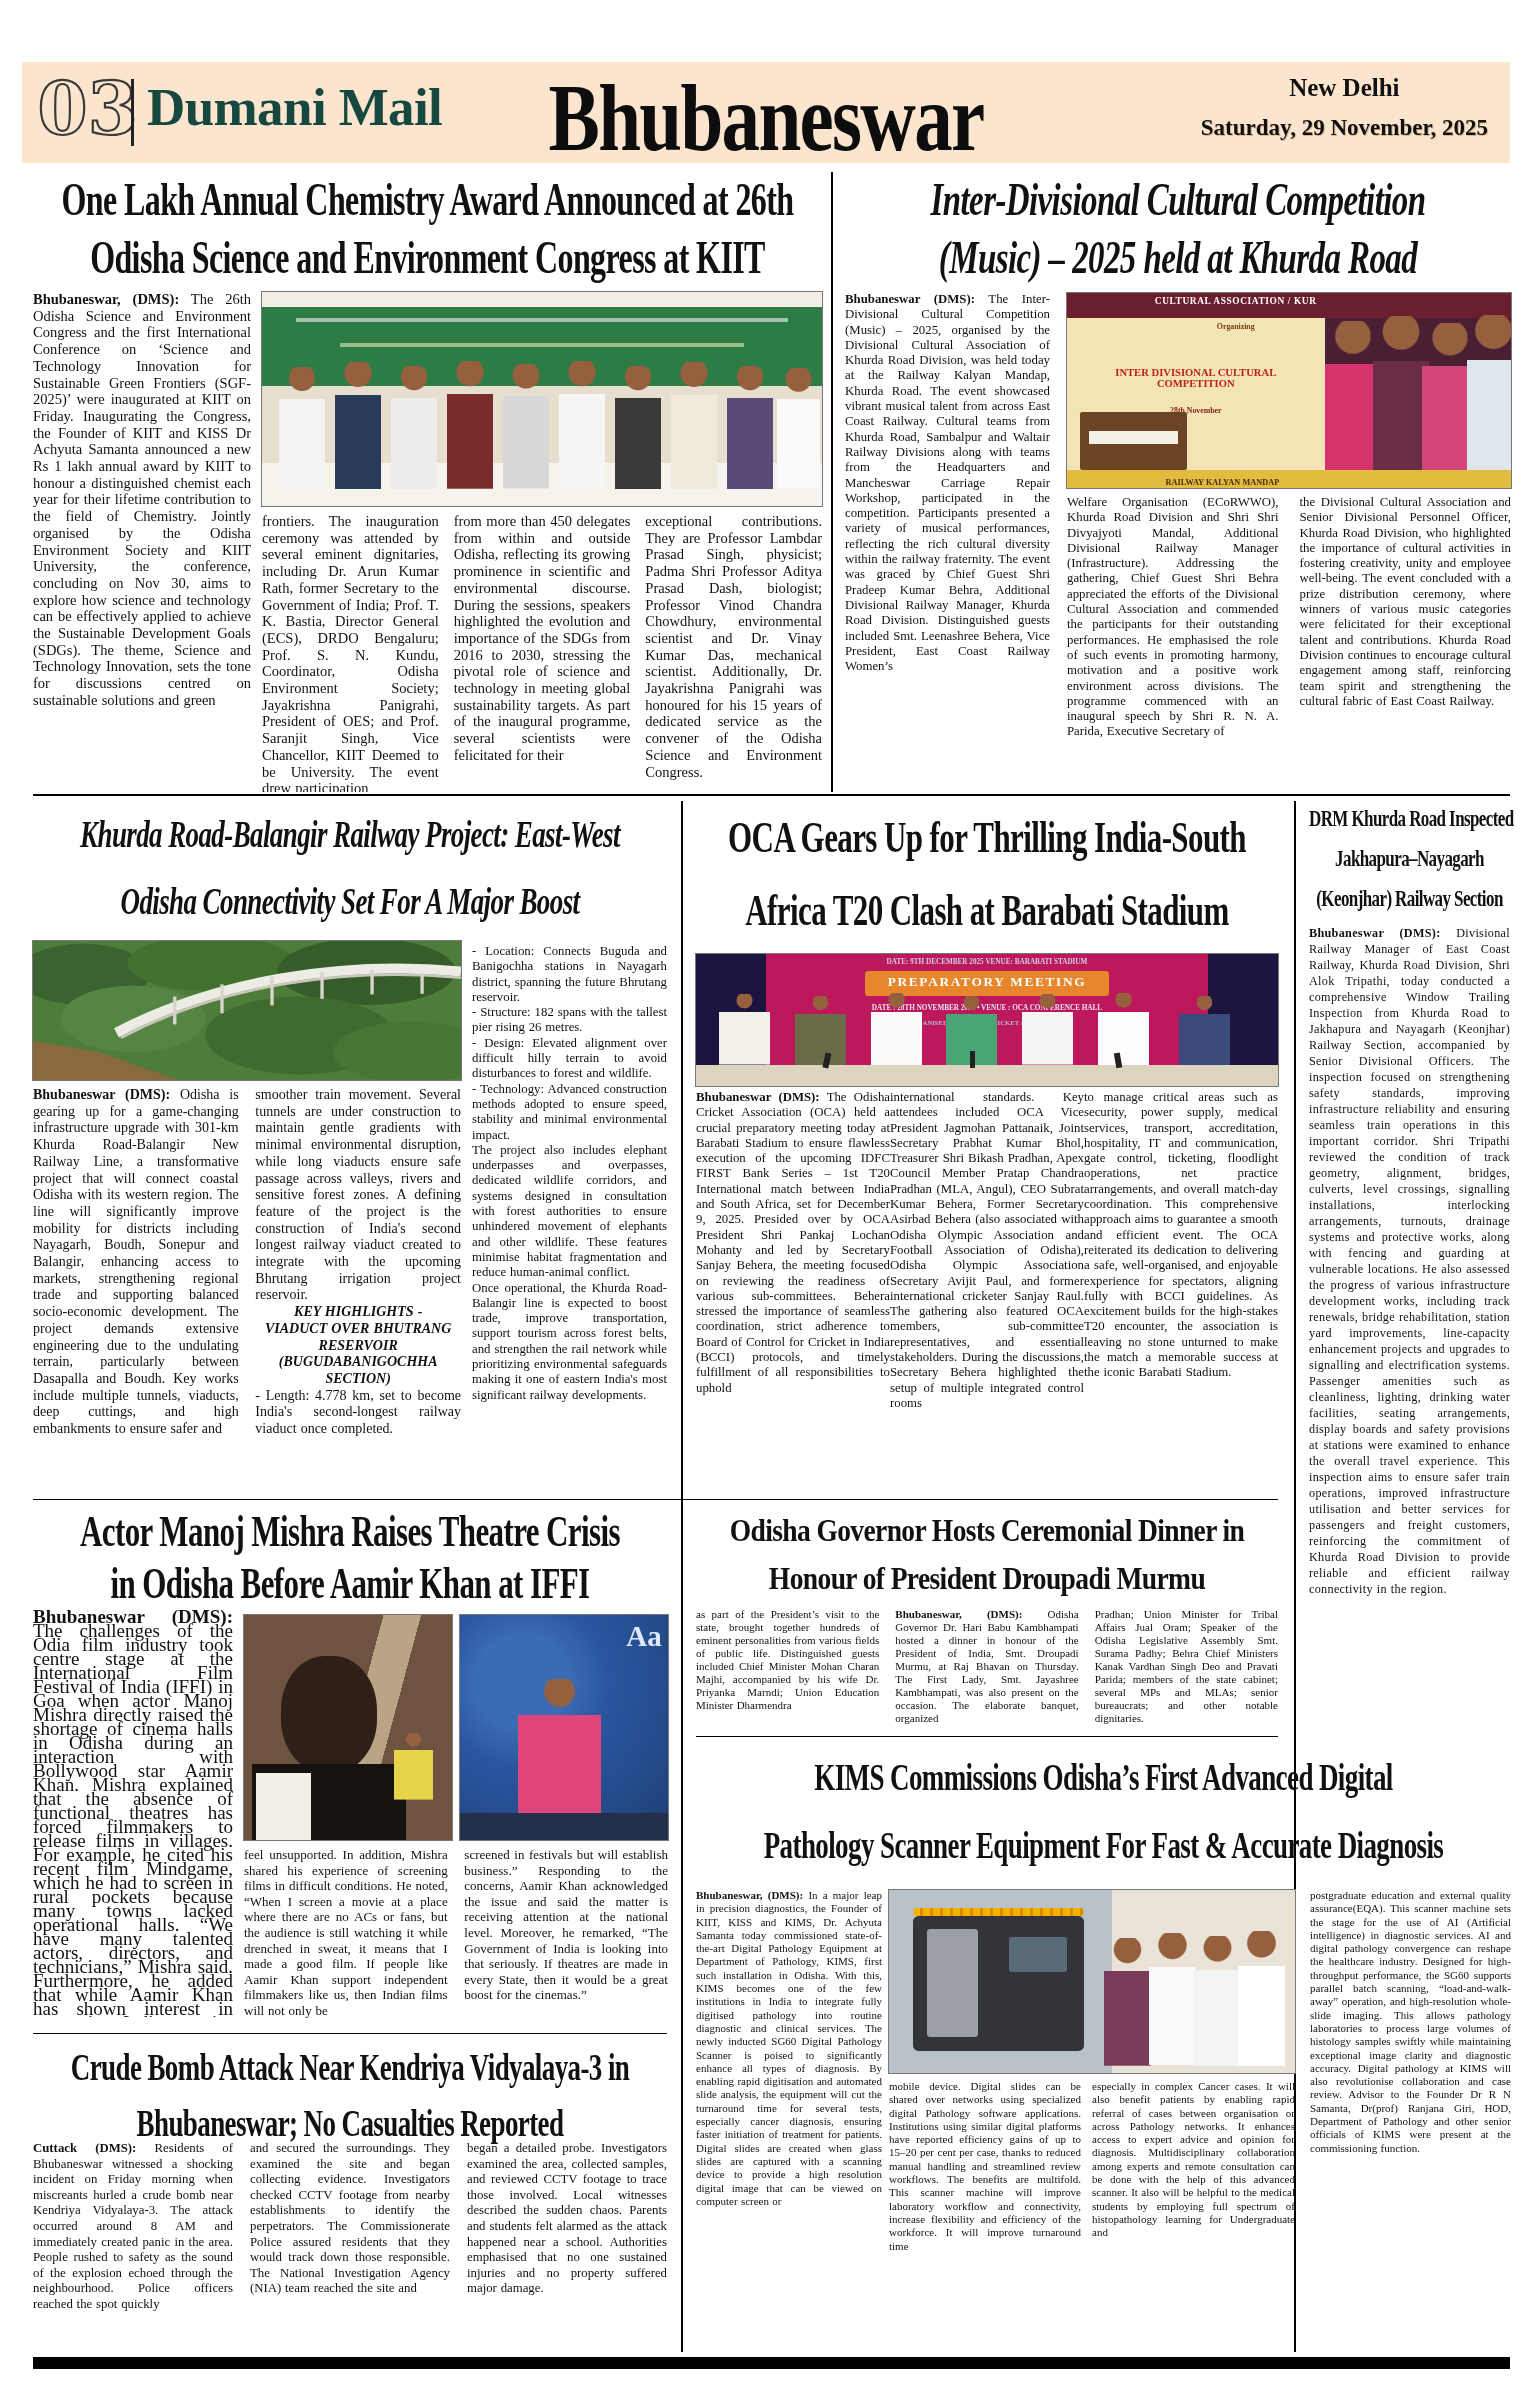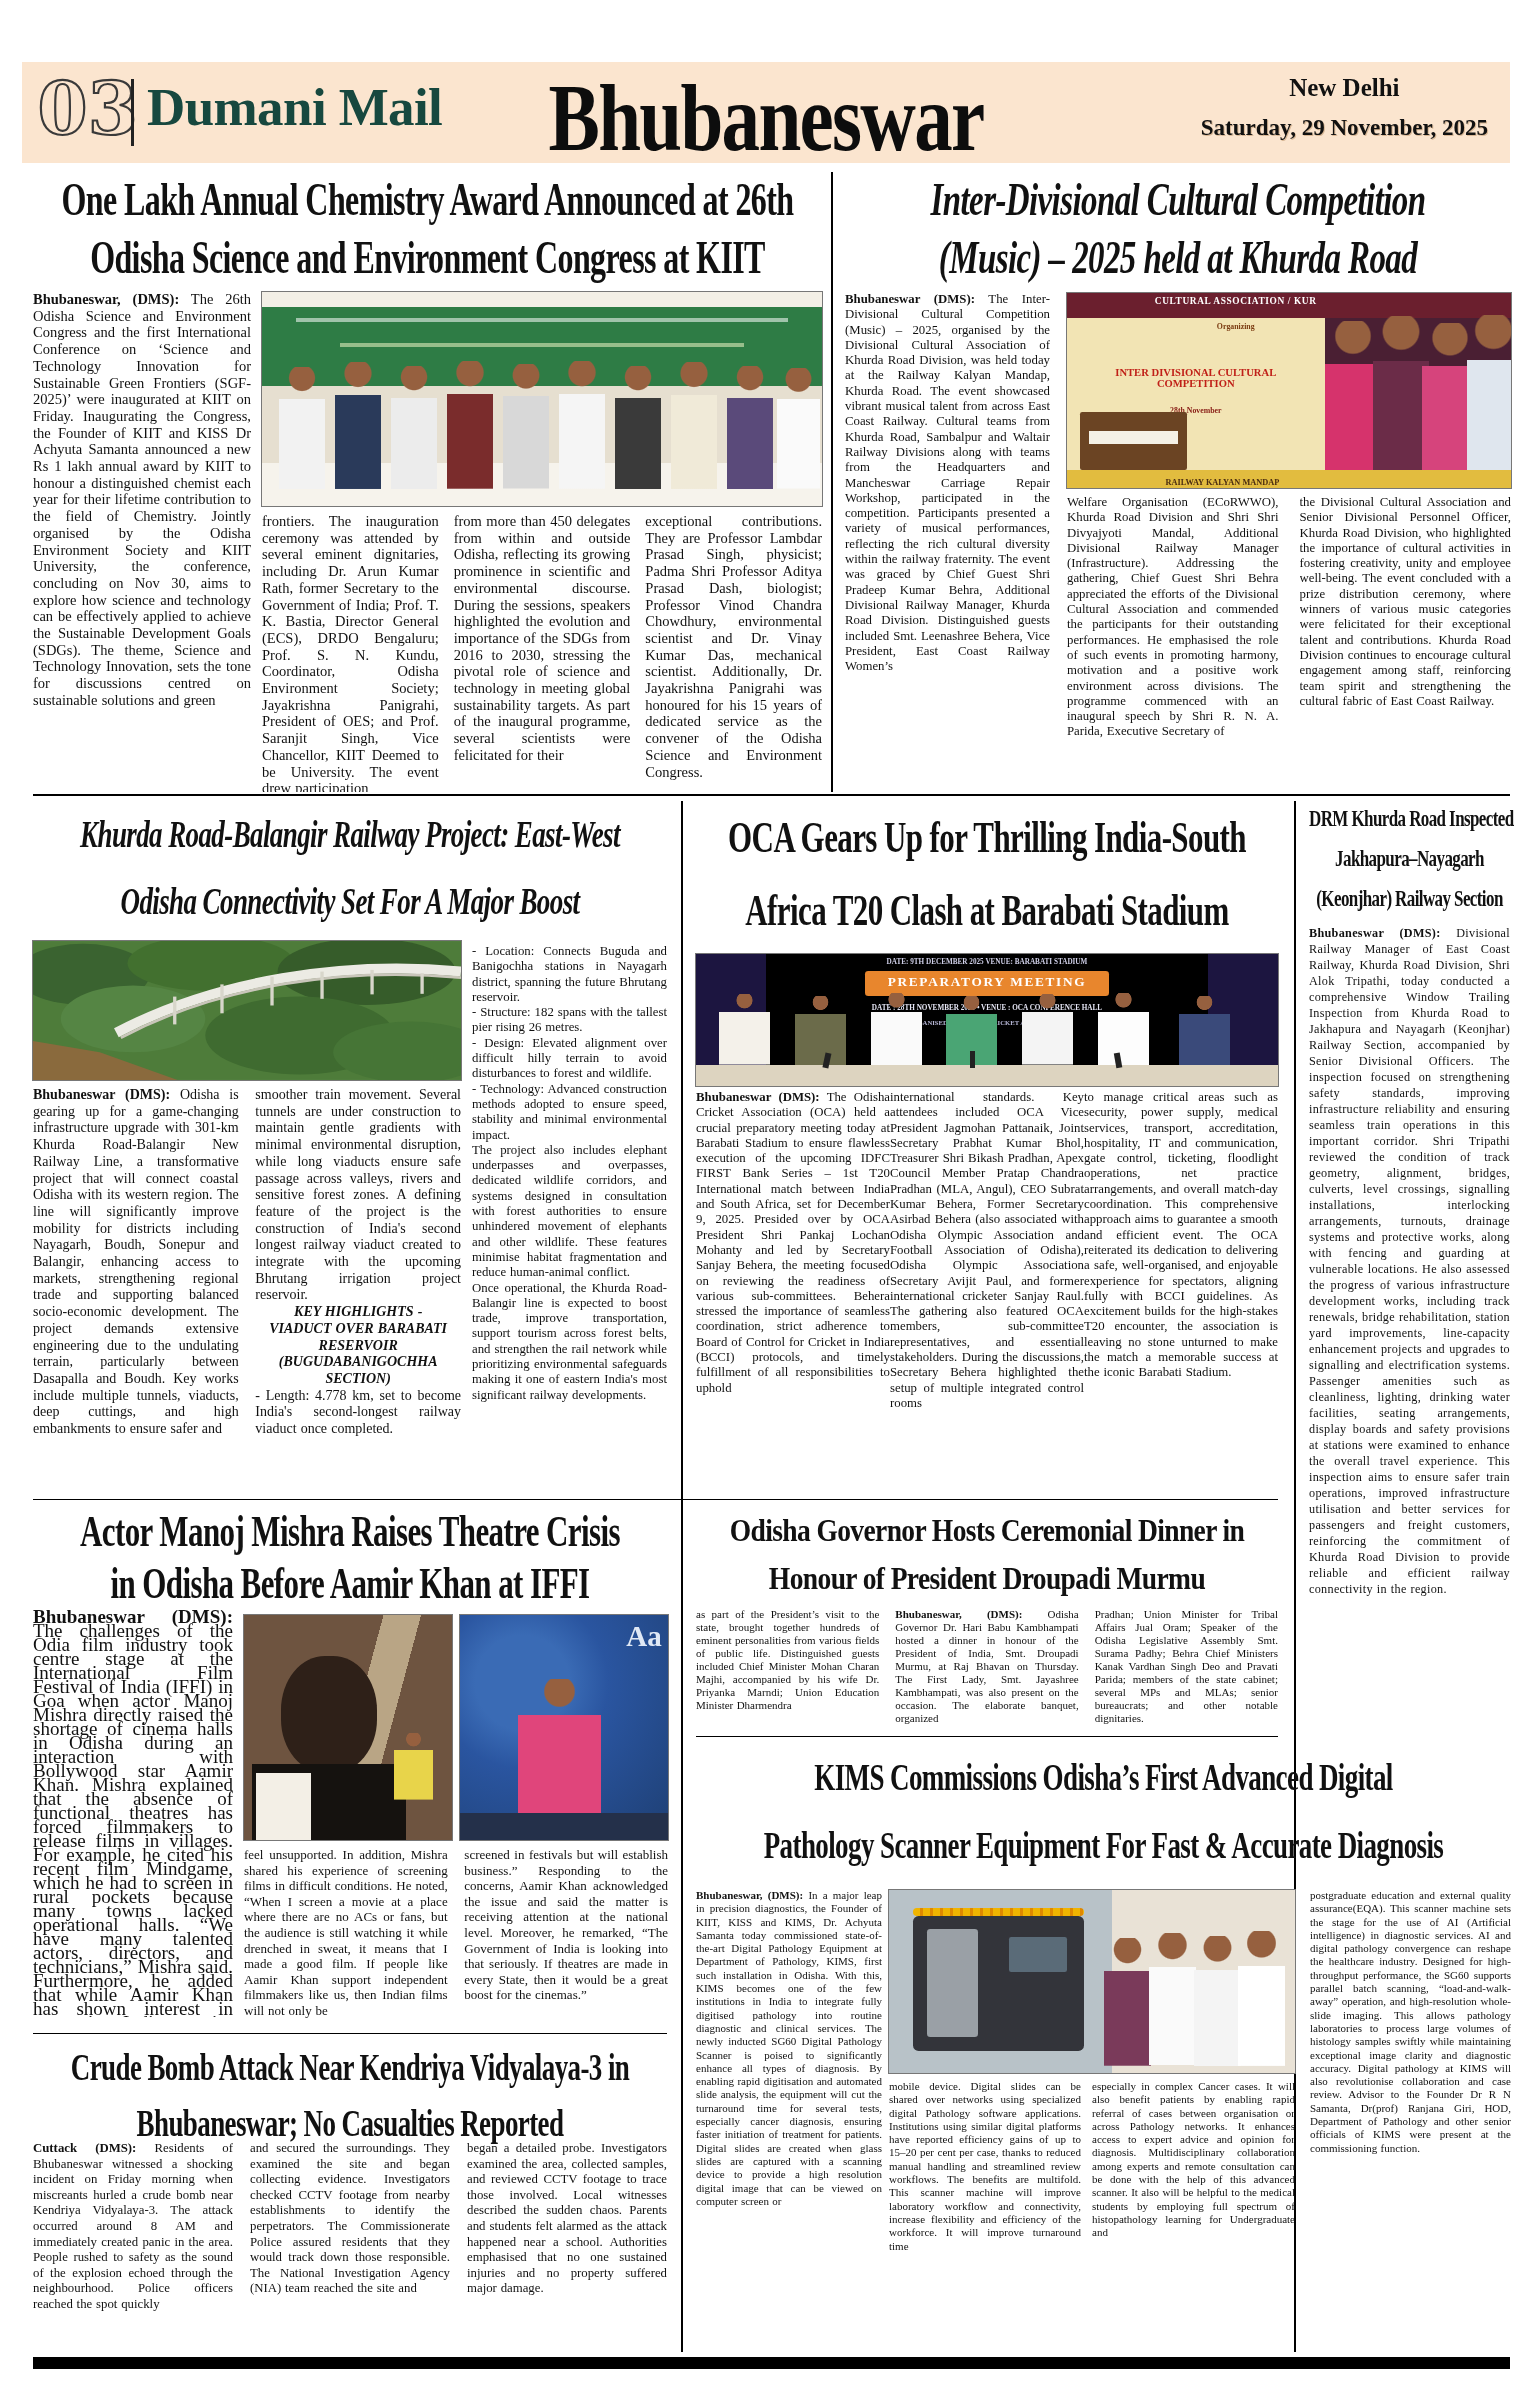--- a/index.html
+++ b/index.html
@@ -141,38 +141,38 @@
 - Technology: Advanced construction methods adopted to ensure speed, stability and minimal environmental impact.
 The project also includes elephant underpasses and overpasses, dedicated wildlife corridors, and systems designed in consultation with forest authorities to ensure unhindered movement of elephants and other wildlife. These features minimise habitat fragmentation and reduce human-animal conflict.
 Once operational, the Khurda Road-Balangir line is expected to boost trade, improve transportation, support tourism across forest belts, and strengthen the rail network while prioritizing environmental safeguards making it one of eastern India's most significant railway developments.</div>
     <div style="position:absolute;left:0;top:286px;width:428px;height:406px;display:flex;gap:16.7px">
       <div class="bcol" style="flex:1;font-size:14px;line-height:16.7px">
         <span class="dl">Bhubaneswar (DMS):</span> <span>Odisha is gearing up for a game-changing infrastructure upgrade with 301-km Khurda Road-Balangir New Railway Line, a transformative project that will connect coastal Odisha with its western region. The line will significantly improve mobility for districts including Nayagarh, Boudh, Sonepur and Balangir, enhancing access to markets, strengthening regional trade and supporting balanced socio-economic development. The project demands extensive engineering due to the undulating terrain, particularly between Dasapalla and Boudh. Key works include multiple tunnels, viaducts, deep cuttings, and high embankments to ensure safer and</span>
       </div>
       <div class="bcol" style="flex:1;font-size:14px;line-height:16.7px">
         <span>smoother train movement. Several tunnels are under construction to maintain gentle gradients with minimal environmental disruption, while long viaducts ensure safe passage across valleys, rivers and sensitive forest zones. A defining feature of the project is the construction of India's second longest railway viaduct created to integrate with the upcoming Bhrutang irrigation project reservoir.</span>
         <div class="kh" style="font-size:14px;line-height:16.7px">KEY HIGHLIGHTS -
-VIADUCT OVER BARABATI
+VIADUCT OVER BHUTRANG
 RESERVOIR
 (BUGUDABANIGOCHHA
 SECTION)</div>
         <span>- Length: 4.778 km, set to become India's second-longest railway viaduct once completed.</span>
       </div>
     </div>
   </section>
 
   <div class="rule" style="left:681px;top:801px;width:1.7px;height:1551px"></div>
   <div class="rule" style="left:1294px;top:801px;width:1.7px;height:1551px"></div>
 
   <section class="art" style="left:696px;top:801px;width:582px;height:694px">
     <div>
       <div class="hline" style="font-size:31px;line-height:73px">OCA Gears Up for Thrilling India-South</div>
       <div class="hline" style="font-size:31px;line-height:73px">Africa T20 Clash at Barabati Stadium</div>
     </div>
-    <div class="ph" style="left:0;top:153px;width:582px;height:132px;background:#000000">
+    <div class="ph" style="left:0;top:153px;width:582px;height:132px;background:#be185d">
       <div style="position:absolute;left:0;top:0;width:12%;height:100%;background:#1c1540"></div>
       <div style="position:absolute;right:0;top:0;width:12%;height:100%;background:#1c1540"></div>
       <div class="photo-cap" style="left:15%;top:3%;width:70%;font-size:7.2px;color:#cfcfe8">DATE: 9TH DECEMBER 2025      VENUE: BARABATI STADIUM</div>
       <div style="position:absolute;left:29%;top:13%;width:42%;height:19%;background:#e8862d;border-radius:3.3px"></div>
       <div class="photo-cap" style="left:29%;top:15.5%;width:42%;font-size:13.3px;letter-spacing:1.7px">PREPARATORY MEETING</div>
       <div class="photo-cap" style="left:20%;top:38%;width:60%;font-size:7.2px;color:#e6e6f5">DATE : 28TH NOVEMBER 2025  •  VENUE : OCA CONFERENCE HALL</div>
       <div class="photo-cap" style="left:25%;top:49%;width:50%;font-size:6.7px;color:#b8b8d8">ORGANISED BY ODISHA CRICKET ASSOCIATION</div>
       <div class="p" style="left:4%;bottom:16%;width:51px;height:71px;--s:#f4f1ea"></div>
       <div class="p" style="left:17%;bottom:16%;width:51px;height:69px;--s:#6b6b4a"></div>
       <div class="p" style="left:30%;bottom:16%;width:51px;height:72px;--s:#fafafa"></div>

